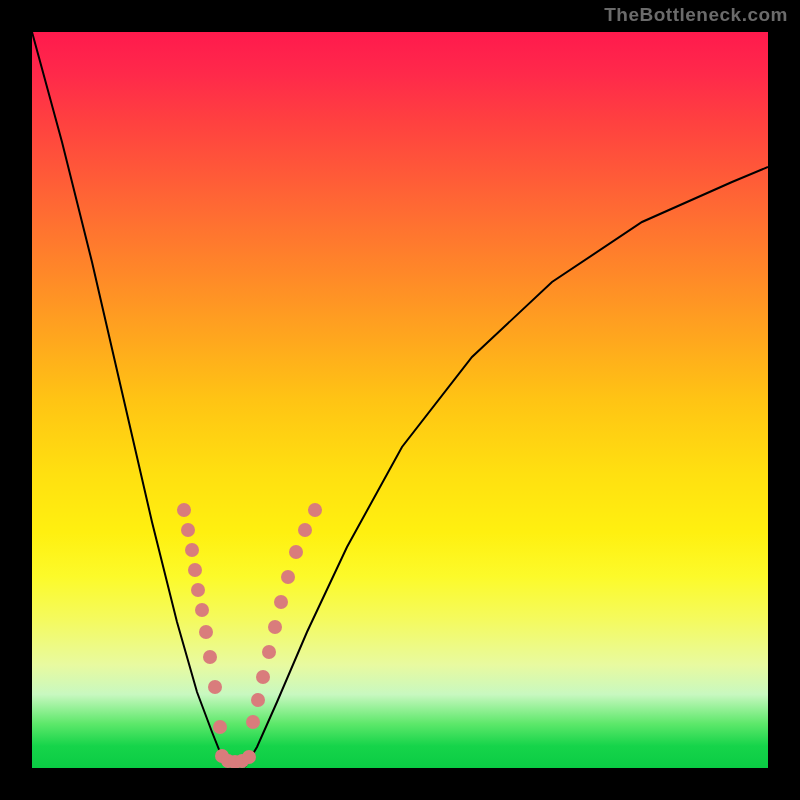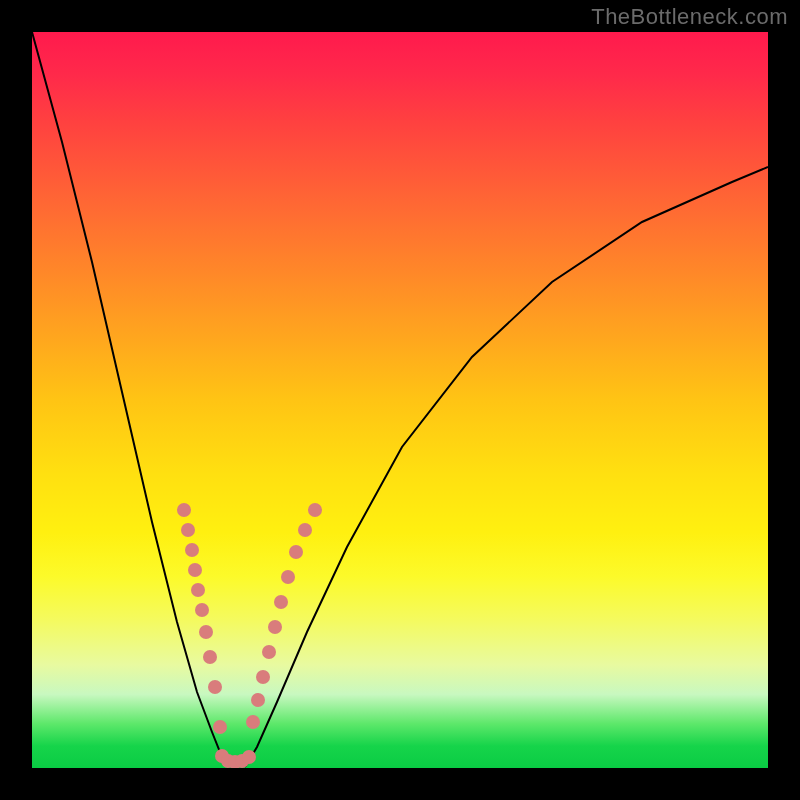--- a/index.html
+++ b/index.html
@@ -51,22 +51,22 @@
   }
   svg.curves {
     position: absolute;
     inset: 0;
   }
   .watermark {
     position: absolute;
     top: 4px;
     right: 12px;
     color: #6b6b6b;
-    font-size: 22px;
-    font-weight: 400;
+    font-size: 19px;
+    font-weight: 700;
     letter-spacing: 0.5px;
   }
 </style>
 </head>
 <body>
 
 <div class="frame">
 
   <div class="plot-area">
     <div class="gradient"></div>

